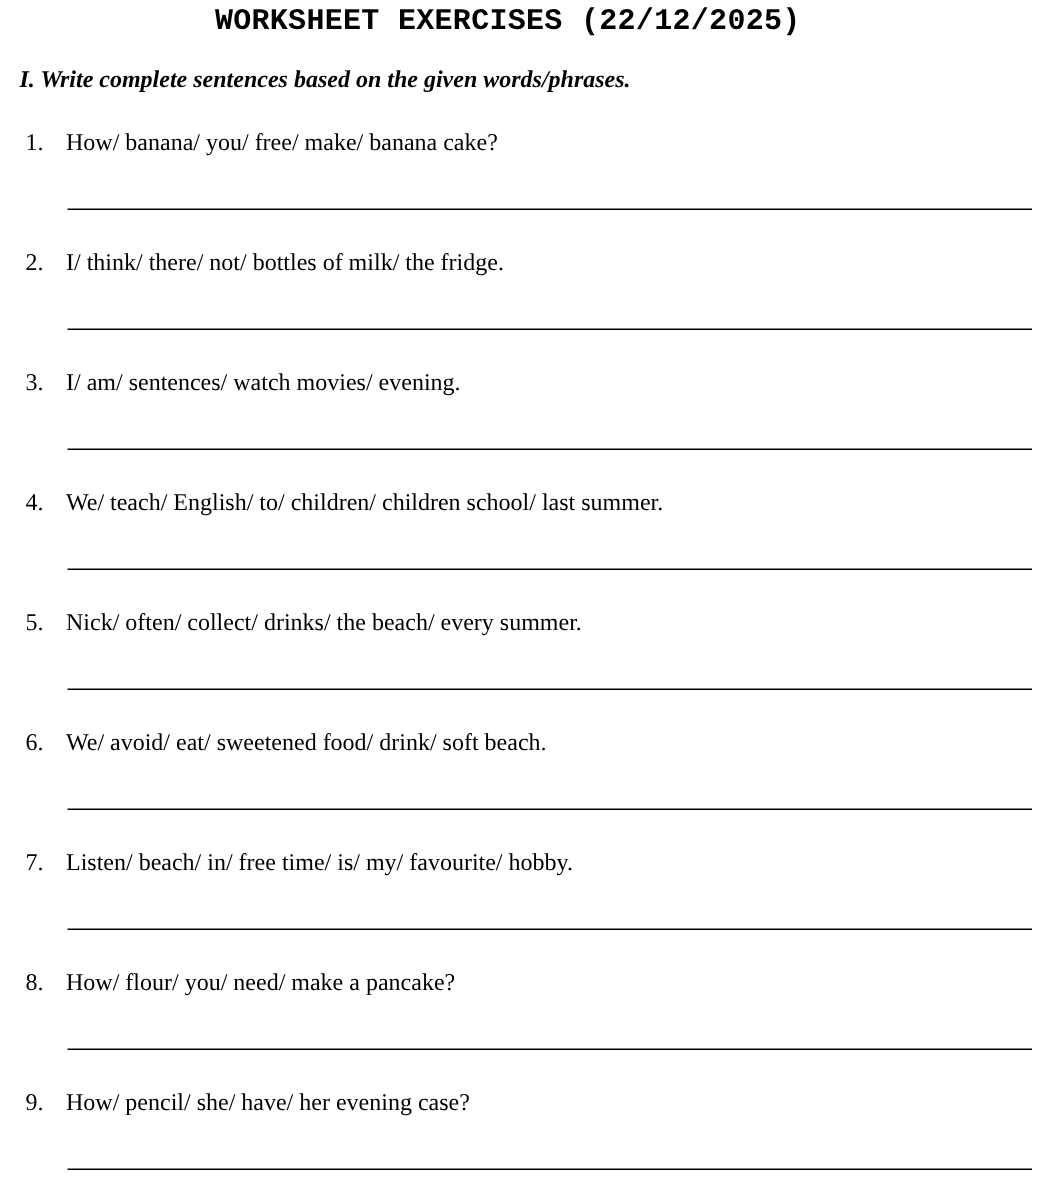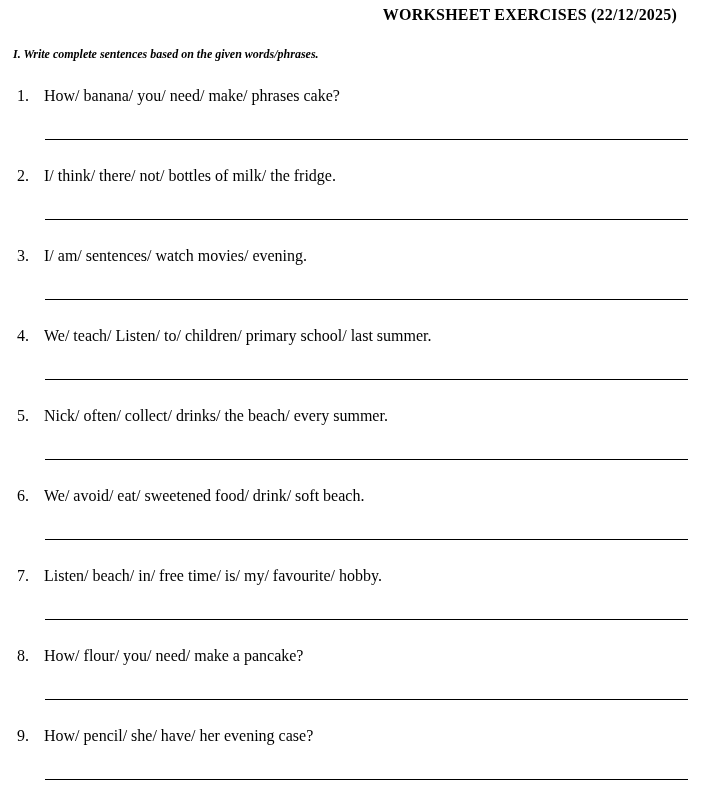--- a/index.html
+++ b/index.html
@@ -17,29 +17,30 @@
   .page {
     width: 705px;
     height: 792px;
     background: #ffffff;
     box-sizing: border-box;
   }
   .doc-title {
     margin: 0;
     padding-top: 4px;
     padding-right: 28px;
-    text-align: right;
-    font-size: 16px;
+    text-align: center;
+    font-size: 20px;
     line-height: 22px;
     font-weight: bold;
     letter-spacing: 0.2px;
+    font-family: Liberation Mono, monospace;
   }
   .section-heading {
     margin: 18px 0 0 13px;
-    font-size: 12px;
+    font-size: 16px;
     line-height: 20px;
     font-weight: bold;
     font-style: italic;
   }
   .exercises {
     margin-top: 22px;
     margin-left: 17px;
   }
   .exercise + .exercise {
     margin-top: 26px;
@@ -73,21 +74,21 @@
 
   <h1 class="doc-title">WORKSHEET EXERCISES (22/12/2025)</h1>
 
   <div class="section-heading">I. Write complete sentences based on the given words/phrases.</div>
 
   <div class="exercises">
 
     <div class="exercise">
       <div class="prompt-row">
         <span class="num">1.</span>
-        <span class="prompt">How/ banana/ you/ need/ make/ phrases cake?</span>
+        <span class="prompt">How/ banana/ you/ free/ make/ banana cake?</span>
       </div>
       <div class="answer-line"></div>
     </div>
 
     <div class="exercise">
       <div class="prompt-row">
         <span class="num">2.</span>
         <span class="prompt">I/ think/ there/ not/ bottles of milk/ the fridge.</span>
       </div>
       <div class="answer-line"></div>
@@ -97,21 +98,21 @@
       <div class="prompt-row">
         <span class="num">3.</span>
         <span class="prompt">I/ am/ sentences/ watch movies/ evening.</span>
       </div>
       <div class="answer-line"></div>
     </div>
 
     <div class="exercise">
       <div class="prompt-row">
         <span class="num">4.</span>
-        <span class="prompt">We/ teach/ Listen/ to/ children/ primary school/ last summer.</span>
+        <span class="prompt">We/ teach/ English/ to/ children/ children school/ last summer.</span>
       </div>
       <div class="answer-line"></div>
     </div>
 
     <div class="exercise">
       <div class="prompt-row">
         <span class="num">5.</span>
         <span class="prompt">Nick/ often/ collect/ drinks/ the beach/ every summer.</span>
       </div>
       <div class="answer-line"></div>

